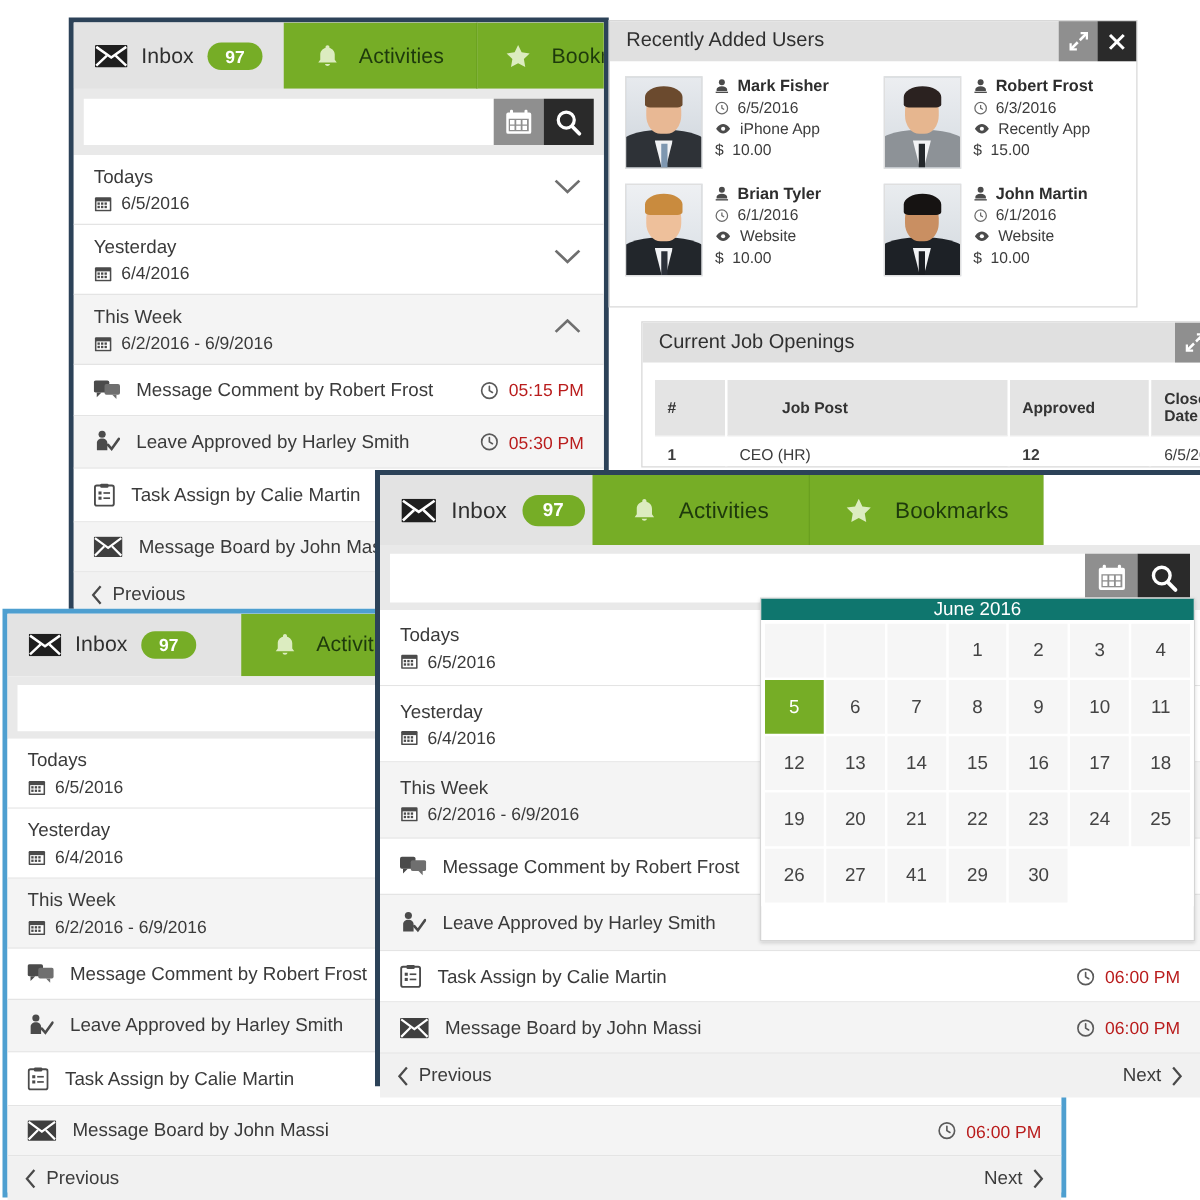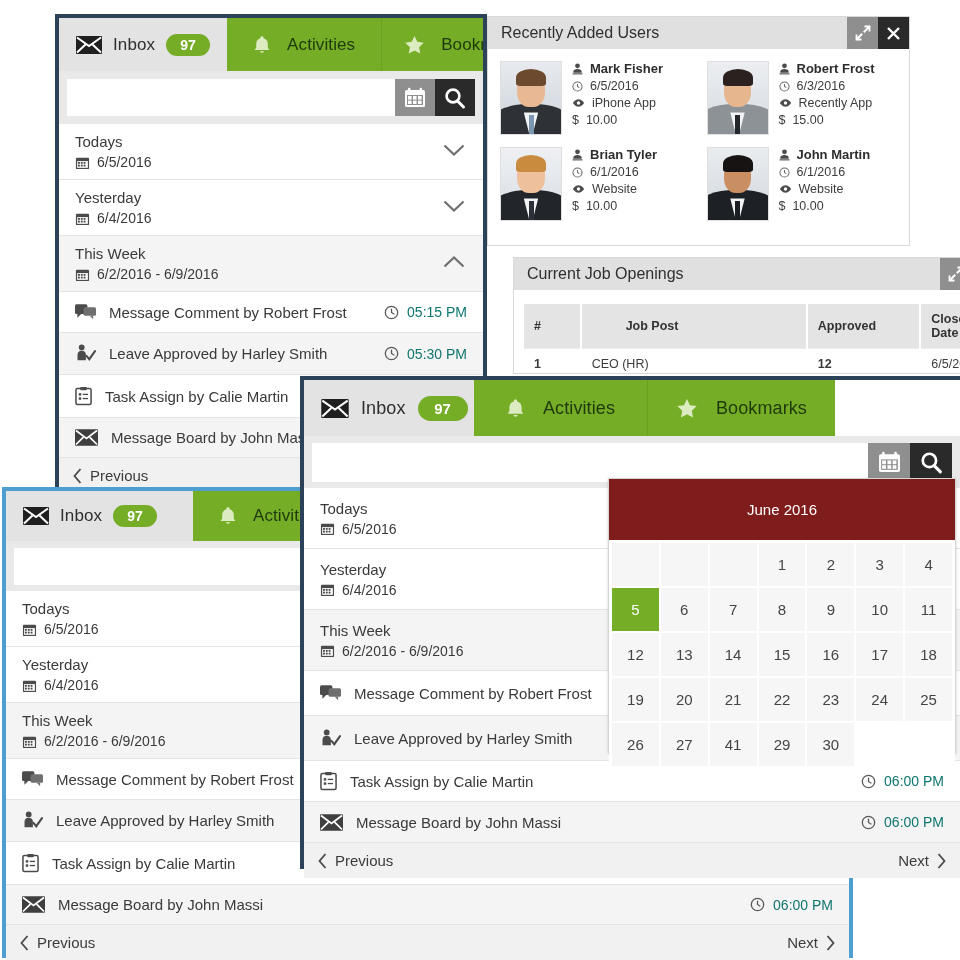--- a/index.html
+++ b/index.html
@@ -44,21 +44,21 @@
         border-bottom:1px solid #e4e4e4;box-sizing:border-box;background:#fff;}
   .lrow.alt{background:#f4f4f4;}
   .grp{padding:9px 16px;display:block;}
   .grp .g-title{font-size:15px;color:#3a3a3a;margin-bottom:4px;}
   .grp .g-date{font-size:14px;color:#3a3a3a;display:flex;align-items:center;gap:7px;}
   .grpwrap{display:flex;align-items:center;justify-content:space-between;
            border-bottom:1px solid #e4e4e4;background:#fff;}
   .grpwrap.alt{background:#f4f4f4;}
   .chev{padding:0 18px;color:#6f6f6f;}
   .item{display:flex;align-items:center;gap:13px;padding:11px 16px;font-size:15px;color:#3a3a3a;}
-  .time{display:flex;align-items:center;gap:8px;padding-right:16px;font-size:14px;color:#0f766e;}
+  .time{display:flex;align-items:center;gap:8px;padding-right:16px;font-size:14px;color:#b91c1c;}
   .pager{display:flex;align-items:center;justify-content:space-between;background:#f1f1f1;
          padding:9px 14px;font-size:15px;color:#3c3c3c;box-sizing:border-box;}
   .pg{display:flex;align-items:center;gap:8px;}
 
   
   .panel{position:absolute;background:#fff;box-sizing:border-box;border:1px solid #d8d8d8;}
   .p-head{display:flex;align-items:center;background:#e0e0e0;height:32px;}
   .p-title{flex:1 1 auto;padding-left:13px;font-size:16px;color:#2f2f2f;white-space:nowrap;}
   .p-btn{width:31px;height:32px;display:flex;align-items:center;justify-content:center;flex:0 0 auto;}
   .p-btn.expand{background:#8f8f8f;}
@@ -73,21 +73,21 @@
   .urow{display:flex;align-items:center;gap:7px;}
 
   table.jobs{border-collapse:collapse;width:100%;font-size:12.5px;}
   table.jobs th{background:#e4e4e4;color:#333;text-align:left;font-weight:bold;
                 padding:8px 10px;border-right:2px solid #fff;}
   table.jobs td{padding:8px 10px;color:#3c3c3c;border-right:2px solid #fff;border-top:1px solid #ededed;}
 
   
   .calpop{position:absolute;background:#fff;border:1px solid #d5d5d5;box-sizing:border-box;
           box-shadow:0 1px 3px rgba(0,0,0,.16);}
-  .cal-head{background:#7f1d1d;color:#fff;text-align:center;font-size:15px;padding:22px 0;}
+  .cal-head{background:#0f766e;color:#fff;text-align:center;font-size:15px;padding:0 0;}
   .cal-grid{display:grid;grid-template-columns:repeat(7,1fr);gap:2px;padding:3px;background:#fff;}
   .cday{height:43px;display:flex;align-items:center;justify-content:center;
         background:#f6f6f6;color:#444;font-size:15px;}
   .cday.empty{background:#f6f6f6;}
   .cday.blank{background:#fff;}
   .cday.sel{background:#76ad26;color:#fff;}
 
   
   .face{position:absolute;left:0;top:0;width:100%;height:100%;}
   .f-bg{position:absolute;inset:0;}

